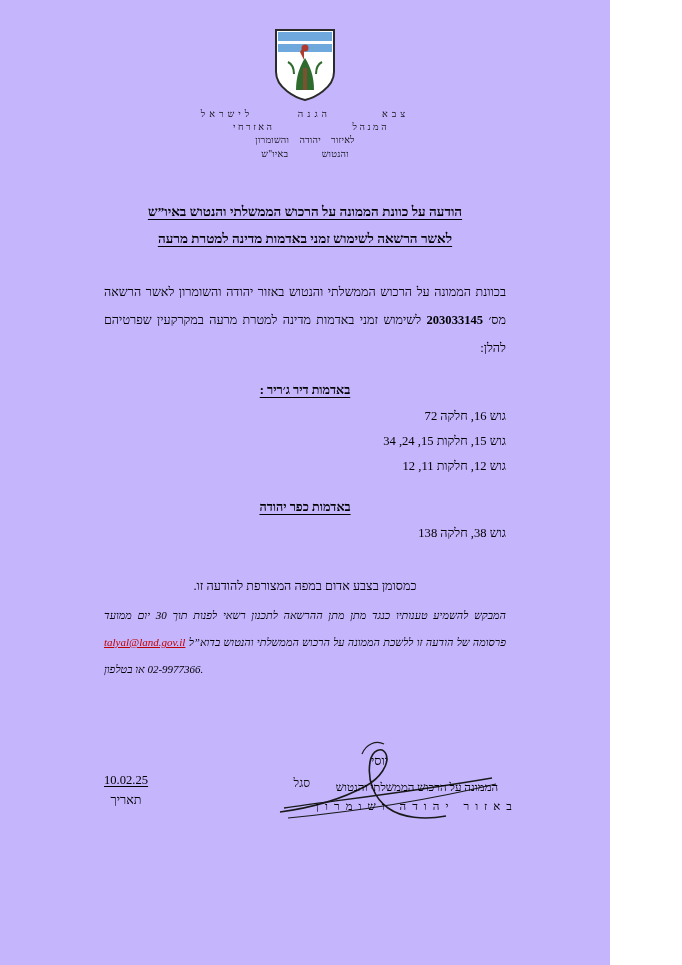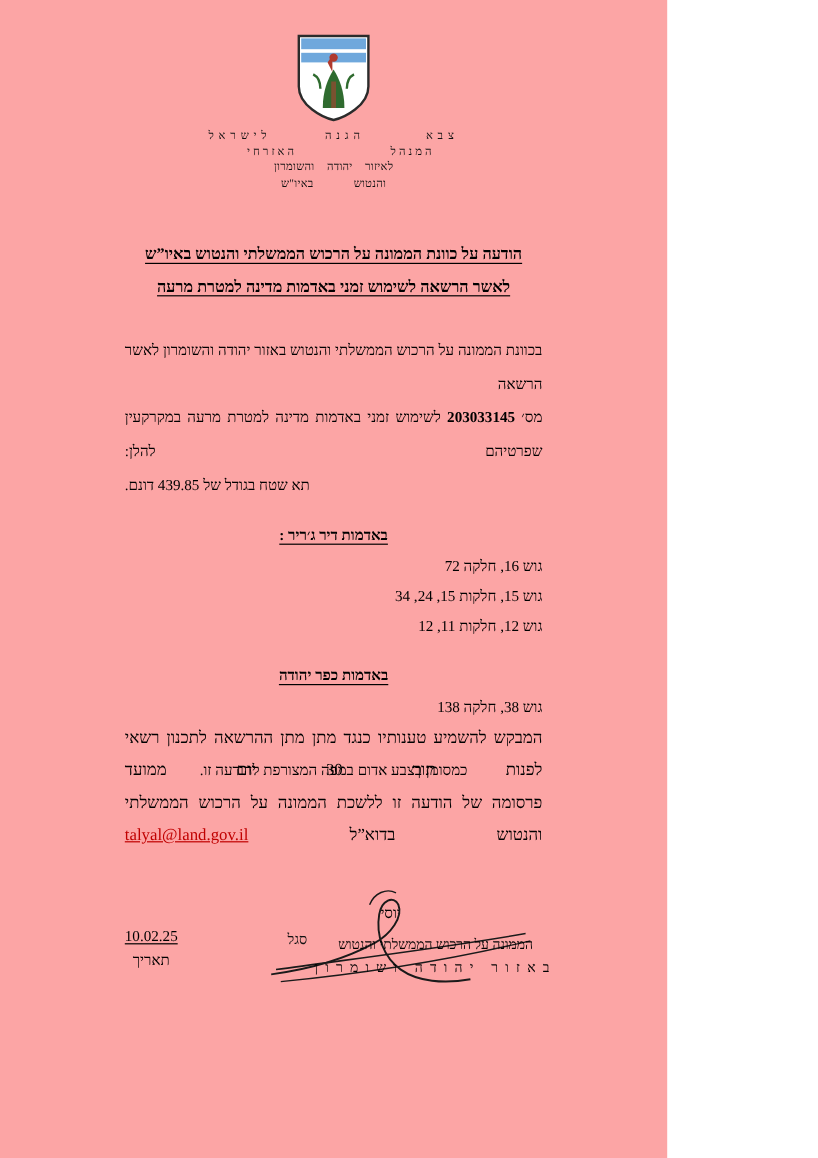--- a/index.html
+++ b/index.html
@@ -10,23 +10,23 @@
   body {
     width: 682px;
     height: 965px;
     font-family: "Liberation Serif", serif;
     color: #000000;
     position: relative;
     overflow: hidden;
   }
   .page {
     position: relative;
-    width: 556px;
+    width: 610px;
     height: 965px;
-    background: #fca5a5;
+    background: #c4b5fd;
     direction: rtl;
   }
 
   
   .emblem-wrap {
     position: absolute;
     top: 28px;
     left: 0;
     right: 0;
     display: flex;
@@ -112,24 +112,25 @@
     text-align: center;
     font-size: 12.6px;
   }
 
   .request-block {
     position: absolute;
     top: 602px;
     right: 104px;
     left: 104px;
     direction: rtl;
-    font-size: 14px;
+    font-size: 11px;
     line-height: 27px;
     text-align: justify;
     text-align-last: justify;
+    font-style: italic;
   }
   .request-block .tail { text-align-last: left; }
   .mail-link {
     color: #c00000;
     text-decoration: underline;
     direction: ltr;
     unicode-bidi: embed;
   }
 
   
@@ -226,39 +227,41 @@
   </div>
 
   <div class="body-block">
 
     <p class="para">בכוונת הממונה על הרכוש הממשלתי והנטוש באזור יהודה והשומרון לאשר הרשאה</p>
 
     <p class="para">
       <span>מס׳ </span><span class="bold">203033145</span><span> לשימוש זמני באדמות מדינה למטרת מרעה במקרקעין שפרטיהם להלן:</span>
     </p>
 
-    <p class="para last-line-right">תא שטח בגודל של 439.85 דונם.</p>
 
     <div class="section-head">באדמות דיר ג׳ריר :</div>
     <div class="parcel-line">גוש 16, חלקה 72</div>
     <div class="parcel-line">גוש 15, חלקות 15, 24, 34</div>
     <div class="parcel-line">גוש 12, חלקות 11, 12</div>
 
     <div class="section-head">באדמות כפר יהודה</div>
     <div class="parcel-line">גוש 38, חלקה 138</div>
 
     <div class="note-line">כמסומן בצבע אדום במפה המצורפת להודעה זו.</div>
   </div>
 
   <div class="request-block">
     <p class="para">המבקש להשמיע טענותיו כנגד מתן מתן ההרשאה לתכנון רשאי לפנות תוך 30 יום ממועד</p>
     <p class="para">
       <span>פרסומה של הודעה זו ללשכת הממונה על הרכוש הממשלתי והנטוש בדוא”ל</span>
       <a class="mail-link" href="#">talyal@land.gov.il</a>
     </p>
+    <p class="para tail">
+      <span>.</span><span>02-9977366</span><span> או בטלפון </span>
+    </p>
   </div>
 
   <div class="sig-area">
 
     <div class="sig-name">יוסי</div>
 
     <div class="stamp-word">סגל</div>
 
     <svg class="scribble" viewBox="0 0 260 110" xmlns="http://www.w3.org/2000/svg">
       <path d="M10 78 C40 74 70 66 96 52 C110 44 120 30 116 20 C112 12 102 16 100 28 C97 46 104 64 118 74 C132 84 154 86 176 82" fill="none" stroke="#1a1a1a" stroke-width="1.6"></path>

